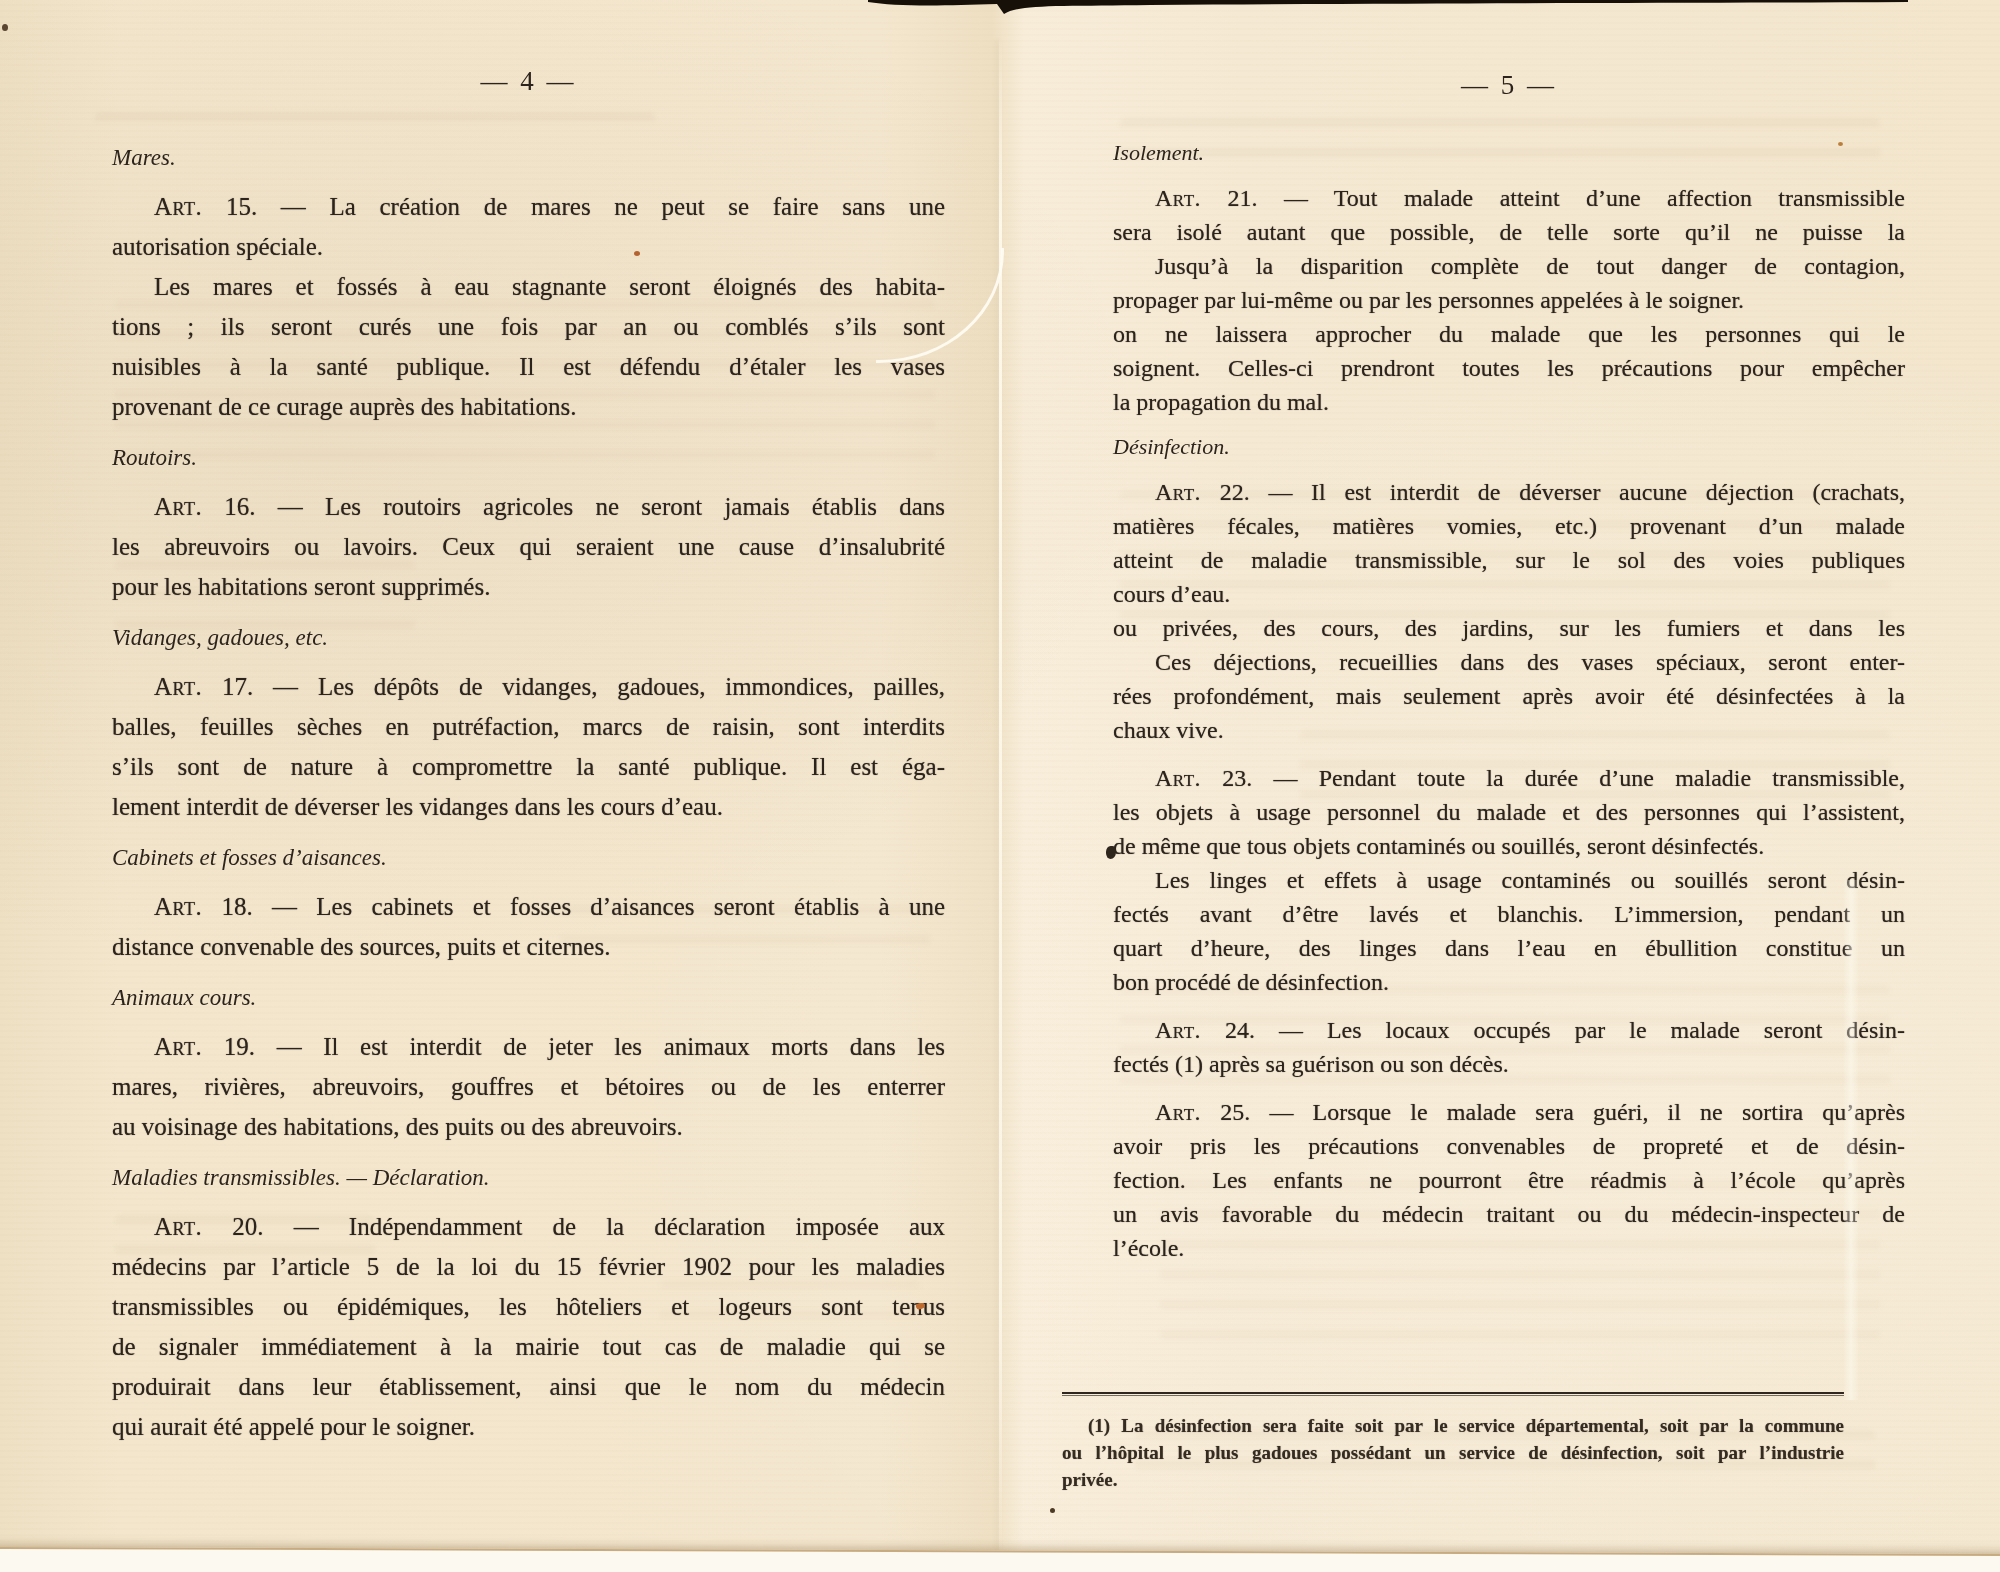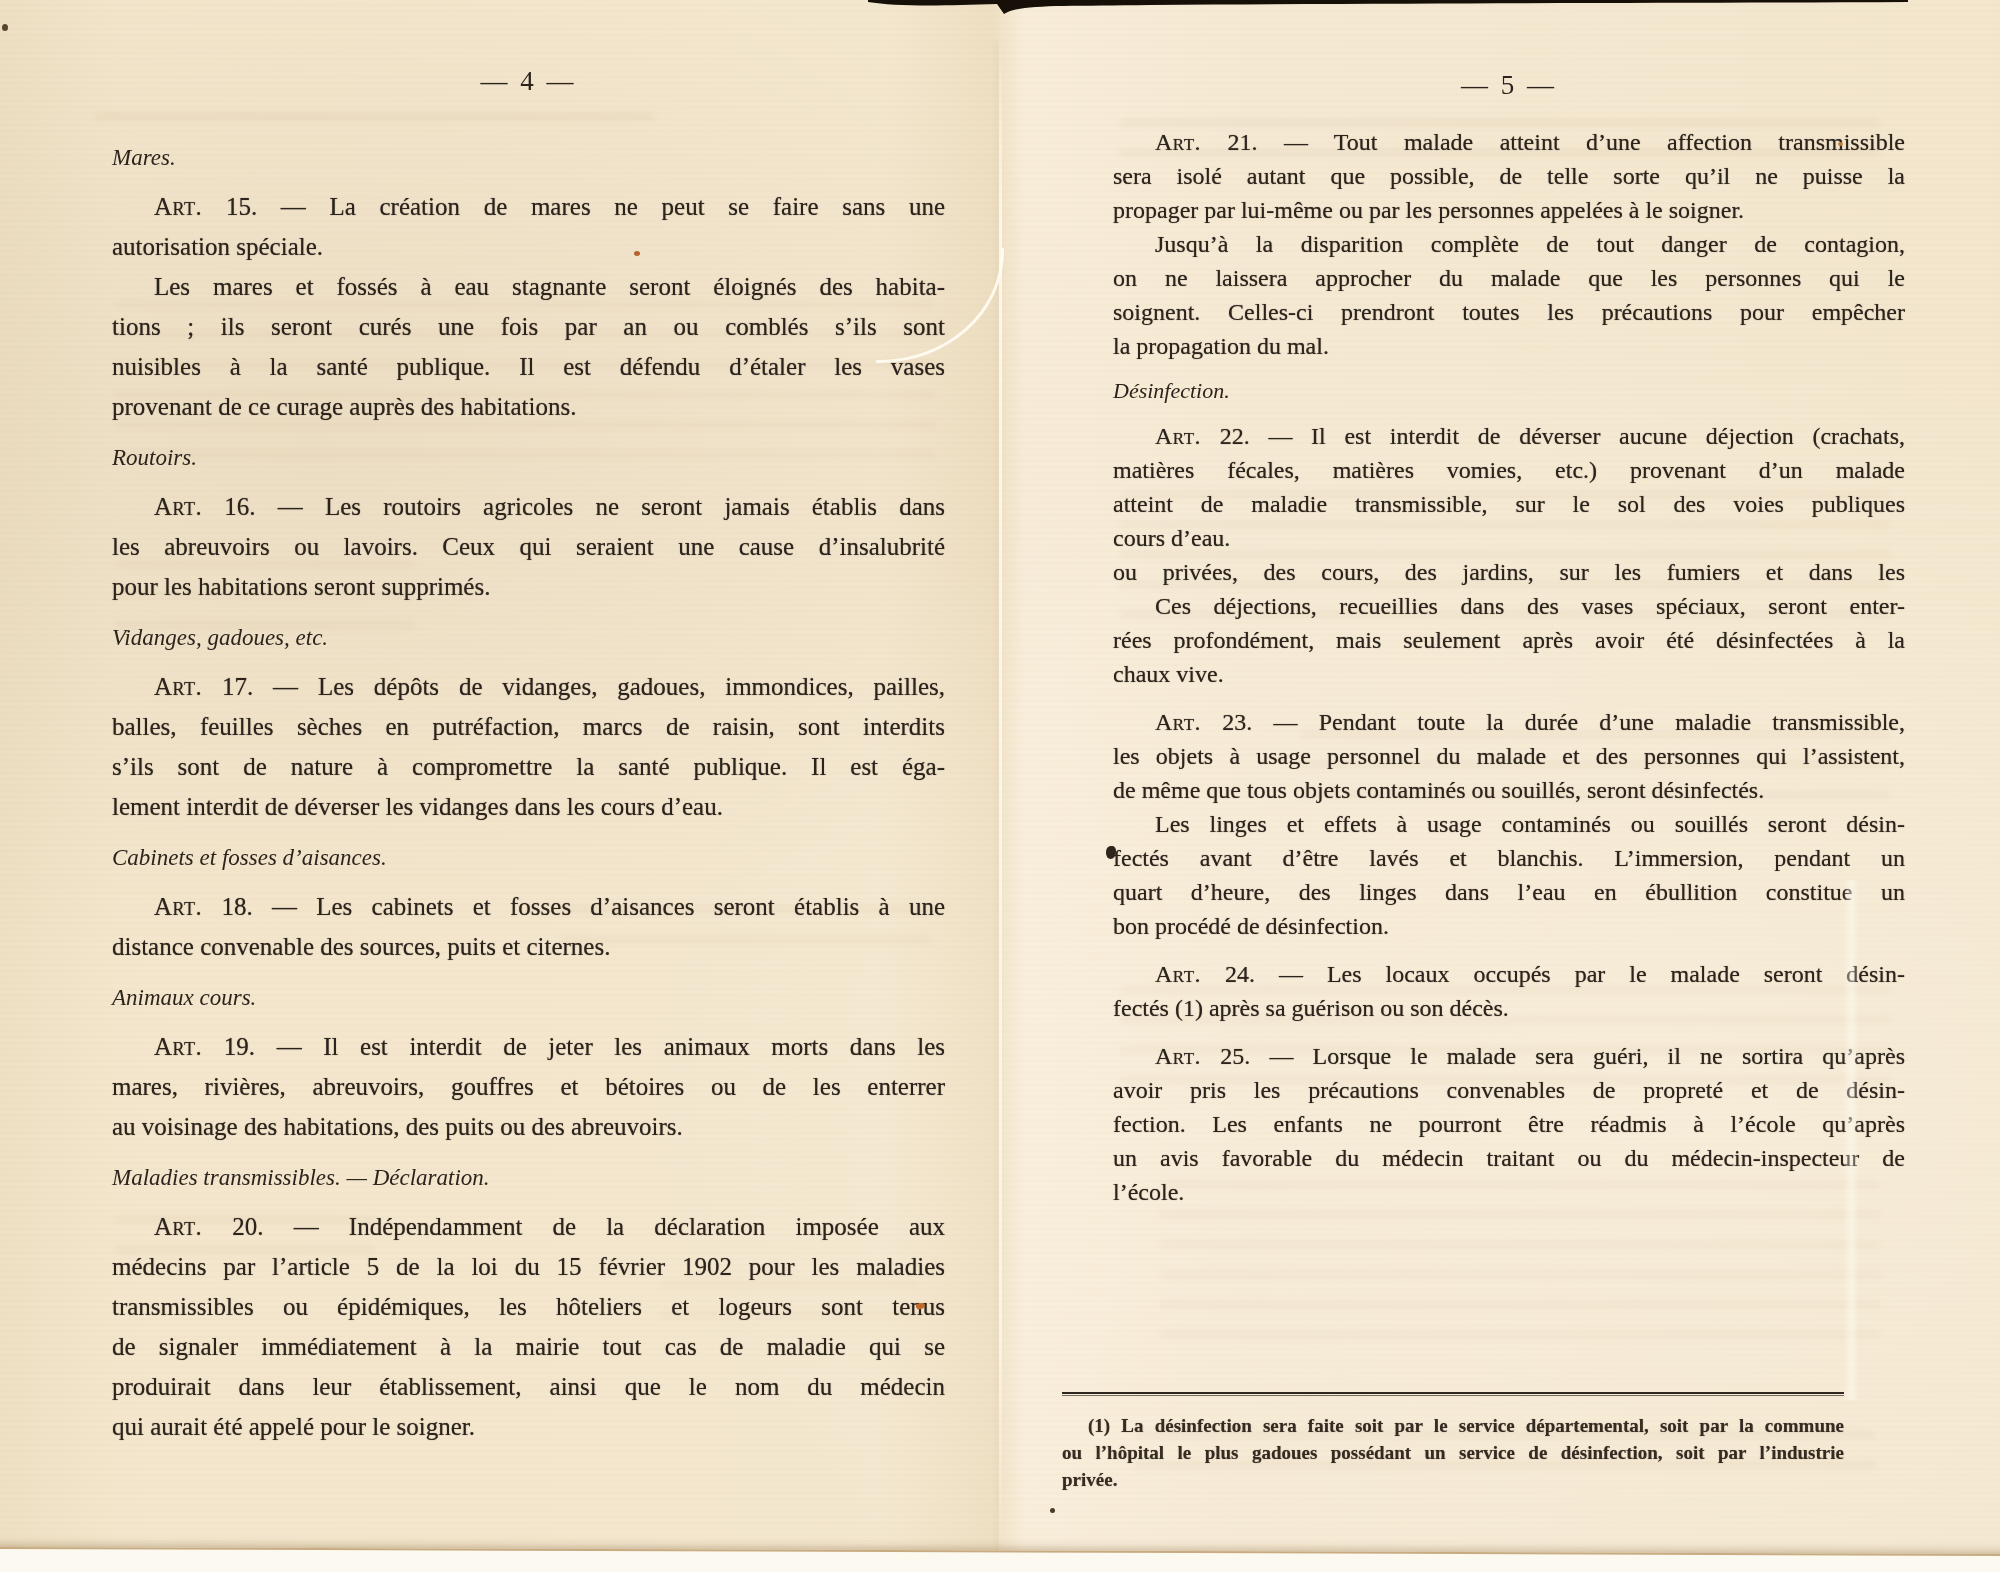--- a/index.html
+++ b/index.html
@@ -127,25 +127,26 @@
           <div class="bl">de signaler immédiatement à la mairie tout cas de maladie qui se</div>
           <div class="bl">produirait dans leur établissement, ainsi que le nom du médecin</div>
           <div class="bl end">qui aurait été appelé pour le soigner.</div>
         </div>
       </div>
   </div>
 
   <div class="page page-right">
     <div class="pageno">— 5 —</div>
     <div>
+        <div class="heading">Isolement.</div>
         <div class="article">
           <div class="bl ind"><span class="sc">Art.</span> 21. — Tout malade atteint d’une affection transmissible</div>
           <div class="bl">sera isolé autant que possible, de telle sorte qu’il ne puisse la</div>
+          <div class="bl ind">Jusqu’à la disparition complète de tout danger de contagion,</div>
           <div class="bl end">propager par lui-même ou par les personnes appelées à le soigner.</div>
-          <div class="bl ind">Jusqu’à la disparition complète de tout danger de contagion,</div>
           <div class="bl">on ne laissera approcher du malade que les personnes qui le</div>
           <div class="bl">soignent. Celles-ci prendront toutes les précautions pour empêcher</div>
           <div class="bl end">la propagation du mal.</div>
         </div>
         <div class="heading">Désinfection.</div>
         <div class="article">
           <div class="bl ind"><span class="sc">Art.</span> 22. — Il est interdit de déverser aucune déjection (crachats,</div>
           <div class="bl">matières fécales, matières vomies, etc.) provenant d’un malade</div>
           <div class="bl">atteint de maladie transmissible, sur le sol des voies publiques</div>
           <div class="bl end">cours d’eau.</div>

